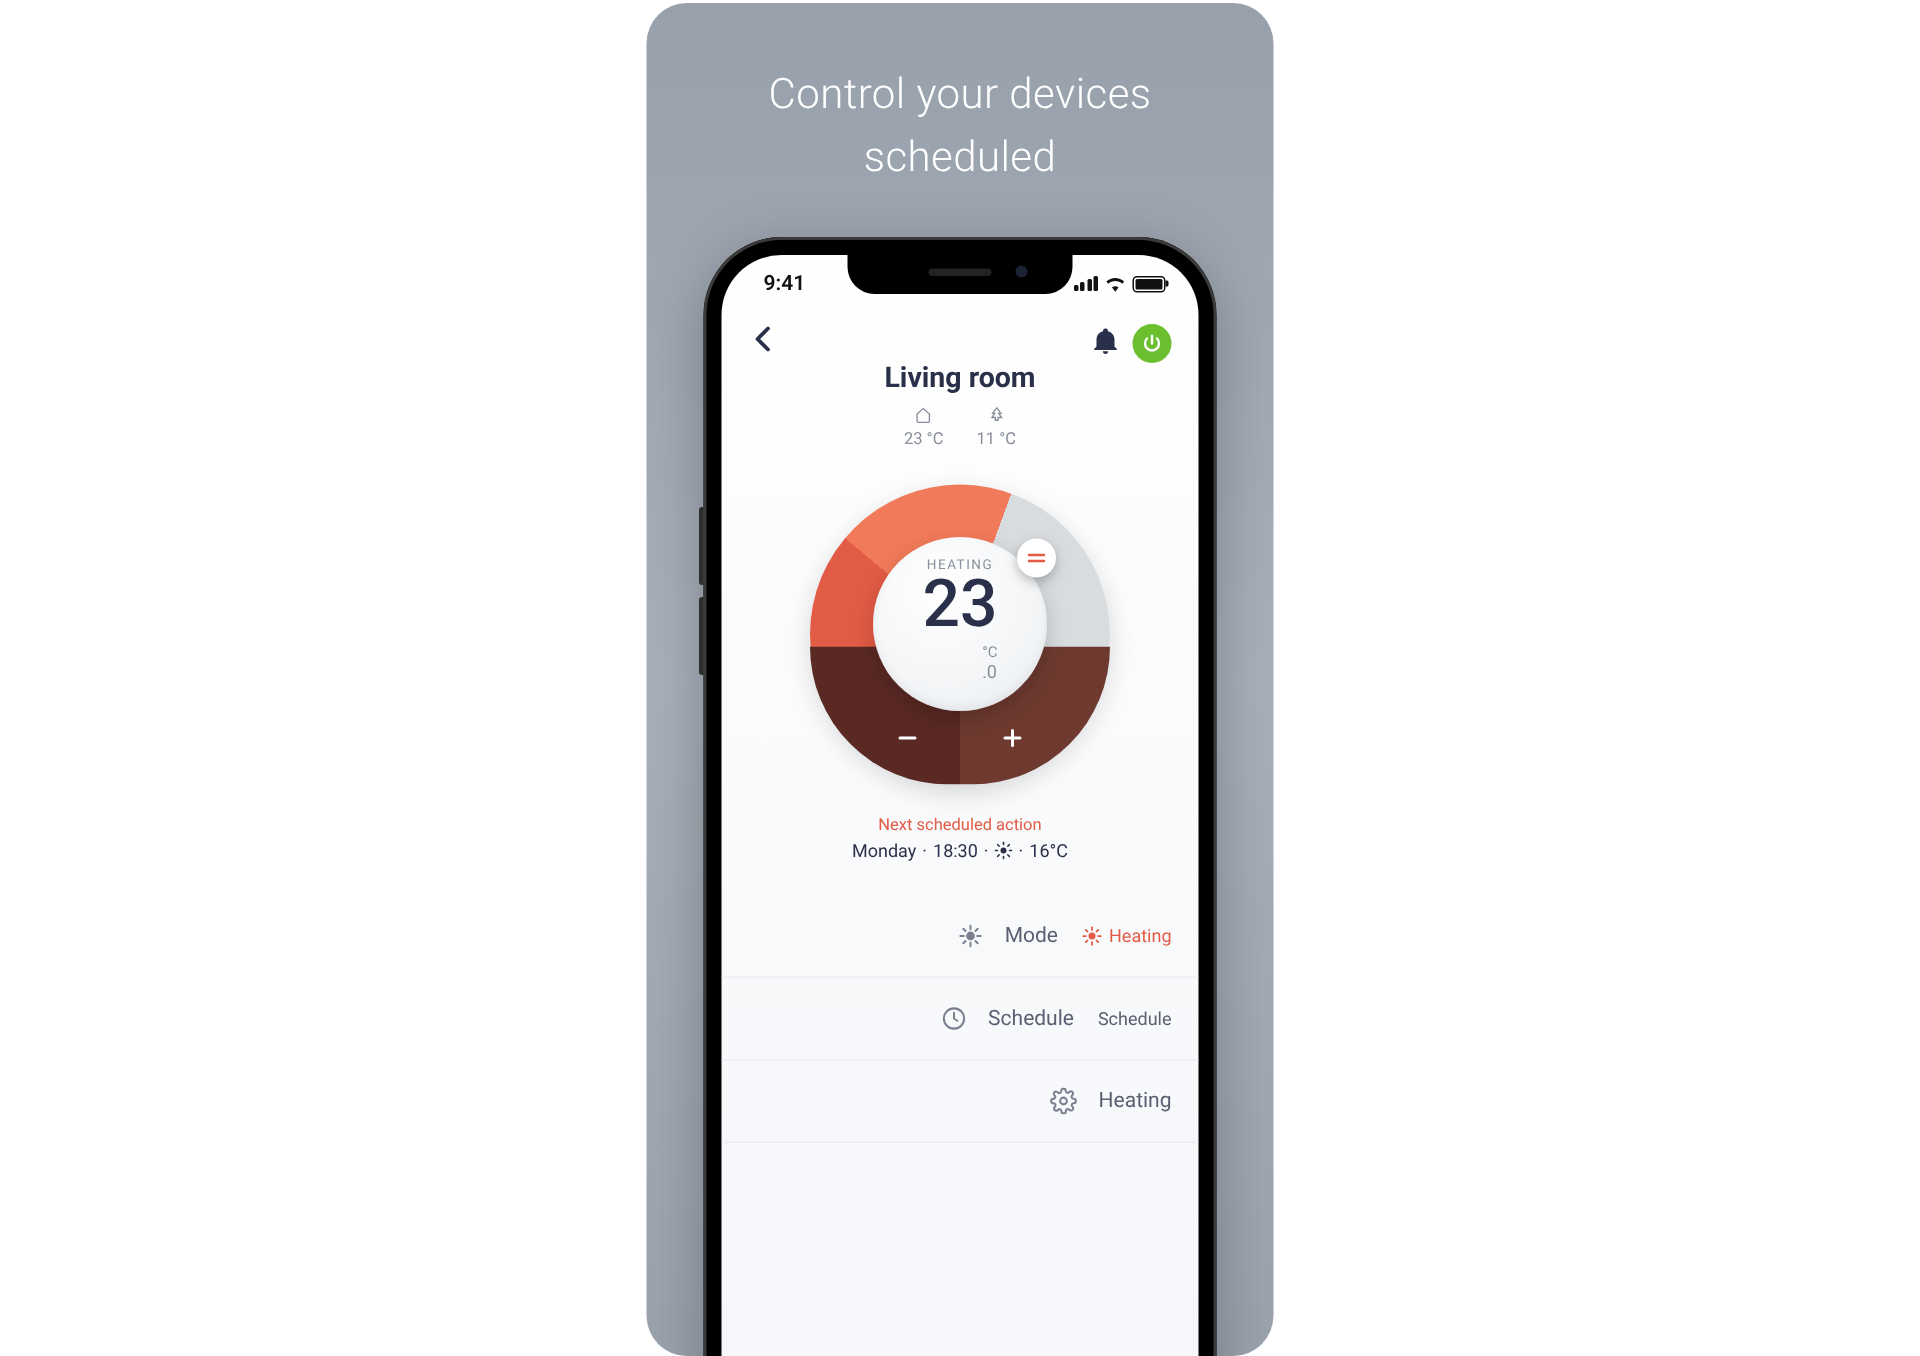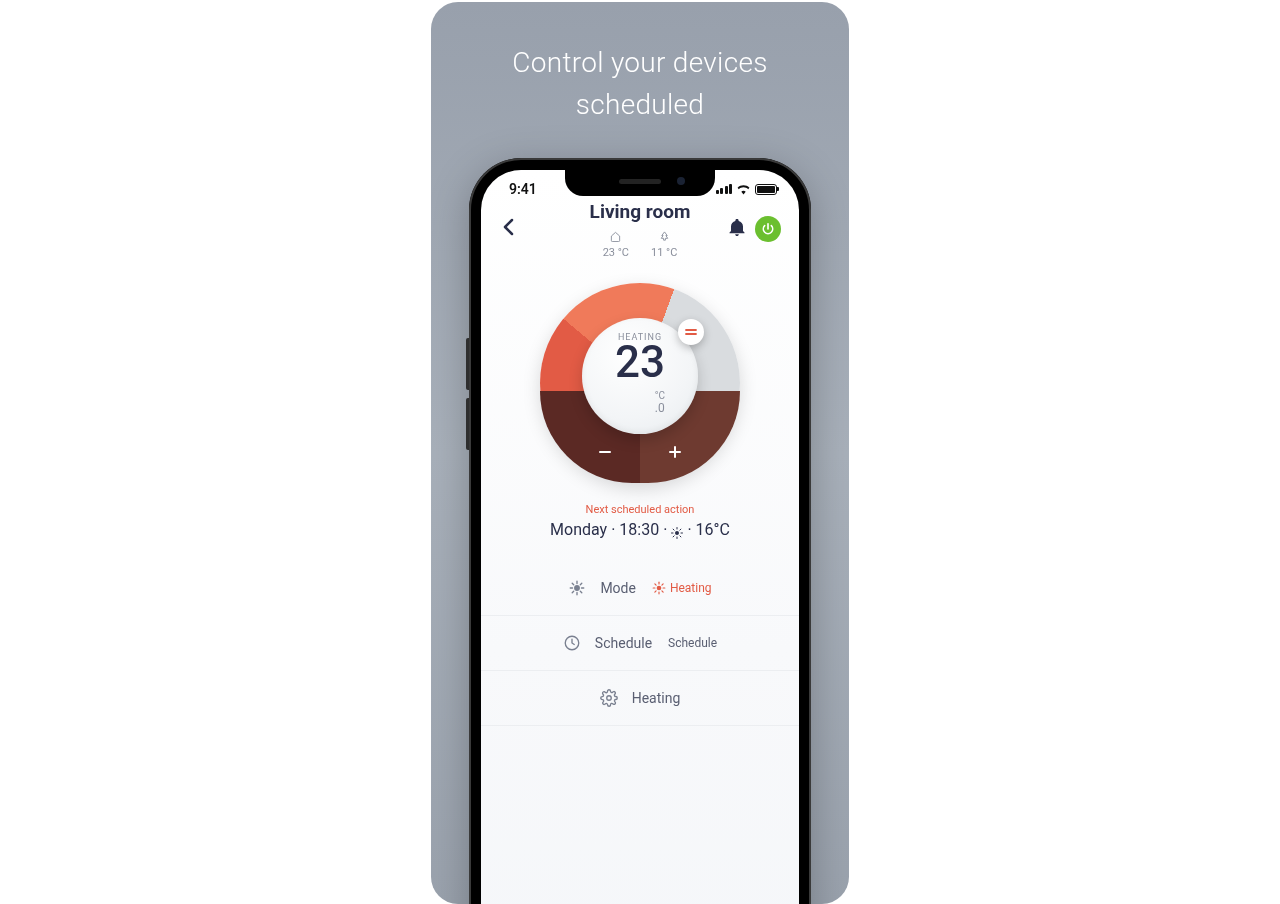--- a/index.html
+++ b/index.html
@@ -113,21 +113,21 @@
   .back-btn { color:#2a2f4a; font-size:22px; cursor:pointer; padding:4px; }
   .nav-right { display:flex; align-items:center; gap:10px; }
   .bell { color:#2a2f4a; cursor:pointer; }
   .power-btn {
     width:26px; height:26px; border-radius:50%;
     background:#6bbf2f; display:flex; align-items:center; justify-content:center;
     cursor:pointer;
   }
 
   
-  .room-header { text-align:center; margin-top: 30px; }
+  .room-header { text-align:center; margin-top: 70px; }
   .room-title { font-size:19px; font-weight:700; color:#2a2f4a; }
   .room-temps {
     display:flex; justify-content:center; gap:22px;
     margin-top:8px; font-size:11px; color:#8a8f9c;
   }
   .room-temps span { display:inline-flex; align-items:center; gap:4px;flex-direction:column; }
 
   
   .dial-wrap {
     position: relative;
@@ -188,26 +188,26 @@
     display:flex; align-items:center; justify-content:center;
     color:#fff; font-size:22px; font-weight:400;
     cursor:pointer; z-index:2;
   }
   .dial-minus { left:50px; }
   .dial-plus  { right:50px; }
 
   
   .next-action { text-align:center; margin-top:20px; }
   .next-action .label { font-size:11px; color:#e25b45; }
-  .next-action .detail { font-size:16px; color:#2a2f4a; margin-top:4px; display:inline-flex; align-items:flex-end; gap:4px;}
+  .next-action .detail { font-size:12px; color:#2a2f4a; margin-top:4px; display:inline-flex; align-items:center; gap:4px;}
 
   
   .menu-list { margin-top:22px; }
   .menu-row {
-    display:flex; align-items:center; justify-content:center;
+    display:flex; align-items:center; justify-content:flex-end;
     padding: 18px 18px;
     border-bottom:1px solid #eceef1;
     cursor:pointer;
     gap:16px;
   }
   .menu-left { display:flex; align-items:center; gap:14px; color:#5a5f72; font-size:14px;}
   .menu-left svg { color:#7a8090; }
   .menu-value { font-size:12px; color:#5a5f72; display:inline-flex; align-items:center; gap:4px;}
   .menu-value.heating { color:#e25b45; }
 

